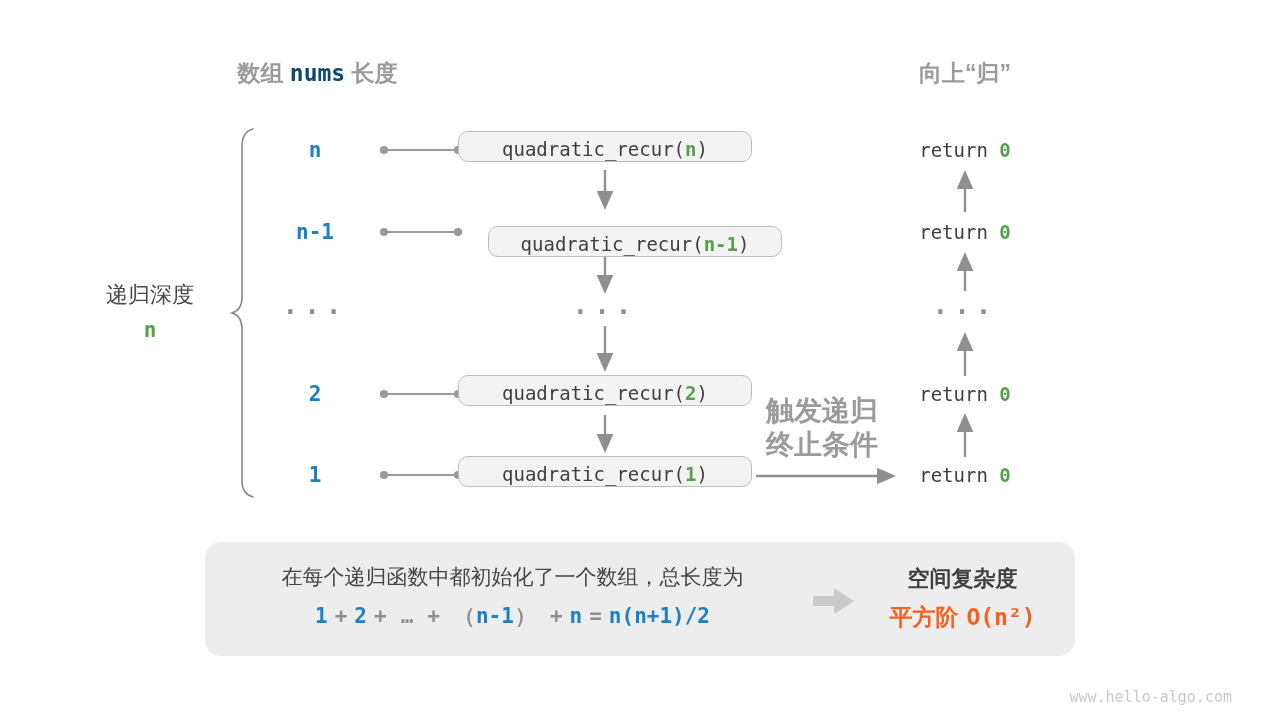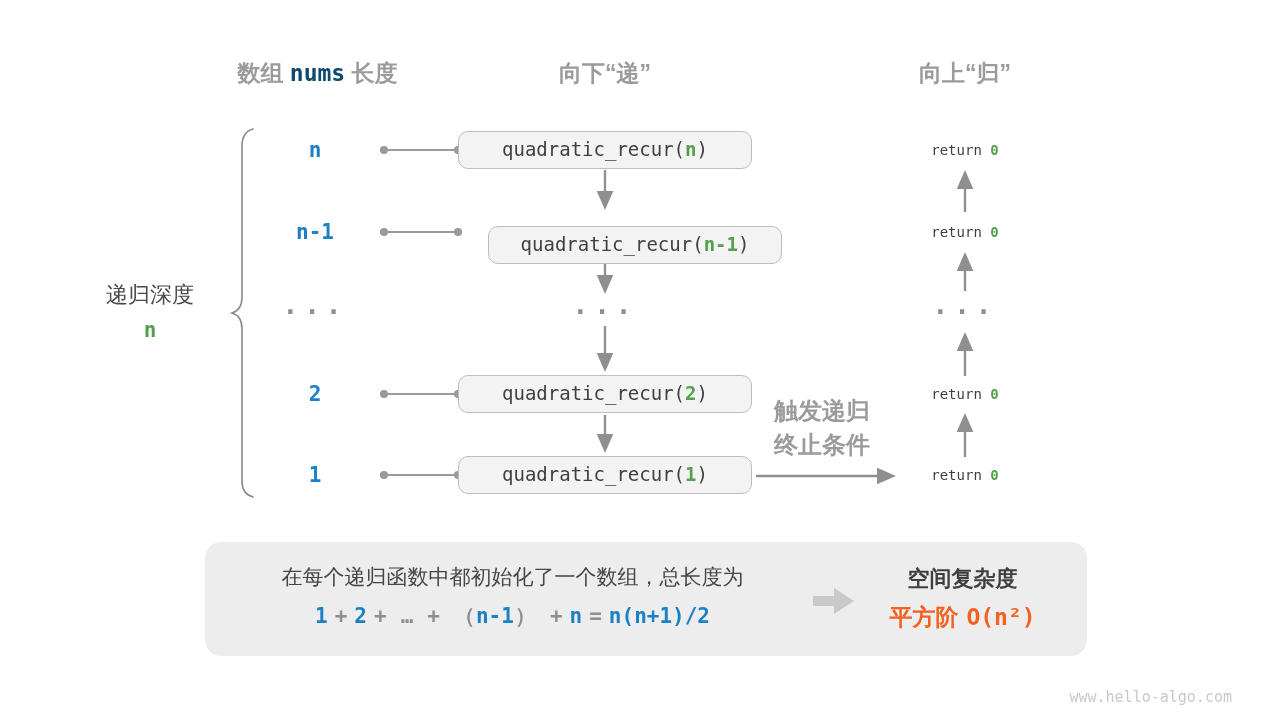--- a/index.html
+++ b/index.html
@@ -8,38 +8,38 @@
   .abs{position:absolute;}
   .center{text-align:center;}
   svg.layer{position:absolute;left:0;top:0;width:1280px;height:720px;pointer-events:none;}
 
   .hdr{font-size:23px;font-weight:bold;color:#9b9b9b;height:28px;line-height:28px;white-space:nowrap;}
   .mono{font-family:"DejaVu Sans Mono","Liberation Mono",monospace;}
   .blue{color:#0c4a6e;}
 
   .depth-num{font-size:21px;font-weight:bold;color:#1c80c6;height:28px;line-height:28px;
              font-family:"DejaVu Sans Mono","Liberation Mono",monospace;}
-  .callbox{box-sizing:border-box;width:294px;height:38px;line-height:35px;background:#f3f3f3;
+  .callbox{box-sizing:border-box;width:294px;height:31px;line-height:35px;background:#f3f3f3;
            border:1.5px solid #bdbdbd;border-radius:10px;text-align:center;
            font-family:"DejaVu Sans Mono","Liberation Mono",monospace;font-size:19px;color:#3f3f3f;
            white-space:nowrap;}
   .callbox .arg{font-weight:bold;color:#55a14b;}
-  .ret{font-size:14px;height:28px;line-height:28px;font-family:"DejaVu Sans Mono","Liberation Mono",monospace;
+  .ret{font-size:19px;height:28px;line-height:28px;font-family:"DejaVu Sans Mono","Liberation Mono",monospace;
        color:#3f3f3f;white-space:nowrap;}
   .ret .rv{font-weight:bold;color:#55a14b;}
   .ellip{font-family:"DejaVu Sans Mono","Liberation Mono",monospace;font-weight:bold;font-size:26px;
          color:#8f8f8f;letter-spacing:6px;height:28px;line-height:28px;}
 
   .leftlabel{font-size:22px;color:#4a4a4a;height:28px;line-height:28px;}
   .leftlabel-n{font-size:21px;font-weight:bold;color:#55a14b;height:26px;line-height:26px;
                font-family:"DejaVu Sans Mono","Liberation Mono",monospace;}
 
-  .basecase{font-size:24px;font-weight:bold;color:#9b9b9b;height:30px;line-height:30px;}
+  .basecase{font-size:28px;font-weight:bold;color:#9b9b9b;height:30px;line-height:30px;}
 
-  #summary-box{left:205px;top:542px;width:870px;height:114px;background:#ededed;border-radius:16px;padding-left:12px;}
+  #summary-box{left:205px;top:542px;width:870px;height:114px;background:#ededed;border-radius:16px;}
   .sum-line1{font-size:21px;color:#454545;height:28px;line-height:28px;white-space:nowrap;}
   .sum-formula{font-family:"DejaVu Sans Mono","Liberation Mono",monospace;font-weight:bold;font-size:21px;
                height:30px;line-height:30px;white-space:nowrap;}
   .sum-formula .op{color:#8e8e8e;margin:0 7px;}
   .sum-formula .op.paren-open{margin-right:1px;}
   .sum-formula .op.paren-close{margin-left:1px;}
   .sum-formula .num{color:#1c80c6;}
   .cx-title{font-size:22px;font-weight:bold;color:#3f3f3f;height:28px;line-height:28px;}
   .cx-order{font-size:23px;font-weight:bold;color:#f4611e;height:30px;line-height:30px;white-space:nowrap;}
   .cx-order .notation{font-family:"DejaVu Sans Mono","Liberation Mono",monospace;margin-left:8px;text-align:right;}
@@ -91,21 +91,20 @@
     </g>
 
     <line x1="756" y1="476" x2="890" y2="476" stroke="#8f8f8f" stroke-width="2.4" marker-end="url(#ah)"></line>
   </svg>
 
   <div class="abs hdr center" style="left:205px;top:59px;width:225px;">
     <span>数组</span>
     <span class="mono blue">nums</span>
     <span>长度</span>
   </div>
-  <div class="abs hdr center" style="left:505px;top:59px;width:200px;">向下“递”</div>
   <div class="abs hdr center" style="left:865px;top:59px;width:200px;">向上“归”</div>
 
   <div class="abs leftlabel center" style="left:85px;top:281px;width:130px;">递归深度</div>
   <div class="abs leftlabel-n center" style="left:85px;top:317px;width:130px;">n</div>
 
   <div class="abs depth-num center" style="left:275px;top:136px;width:80px;">n</div>
   <div class="abs depth-num center" style="left:275px;top:218px;width:80px;">n-1</div>
   <div class="abs ellip center" style="left:275px;top:291px;width:80px;">...</div>
   <div class="abs depth-num center" style="left:275px;top:380px;width:80px;">2</div>
   <div class="abs depth-num center" style="left:275px;top:461px;width:80px;">1</div>

